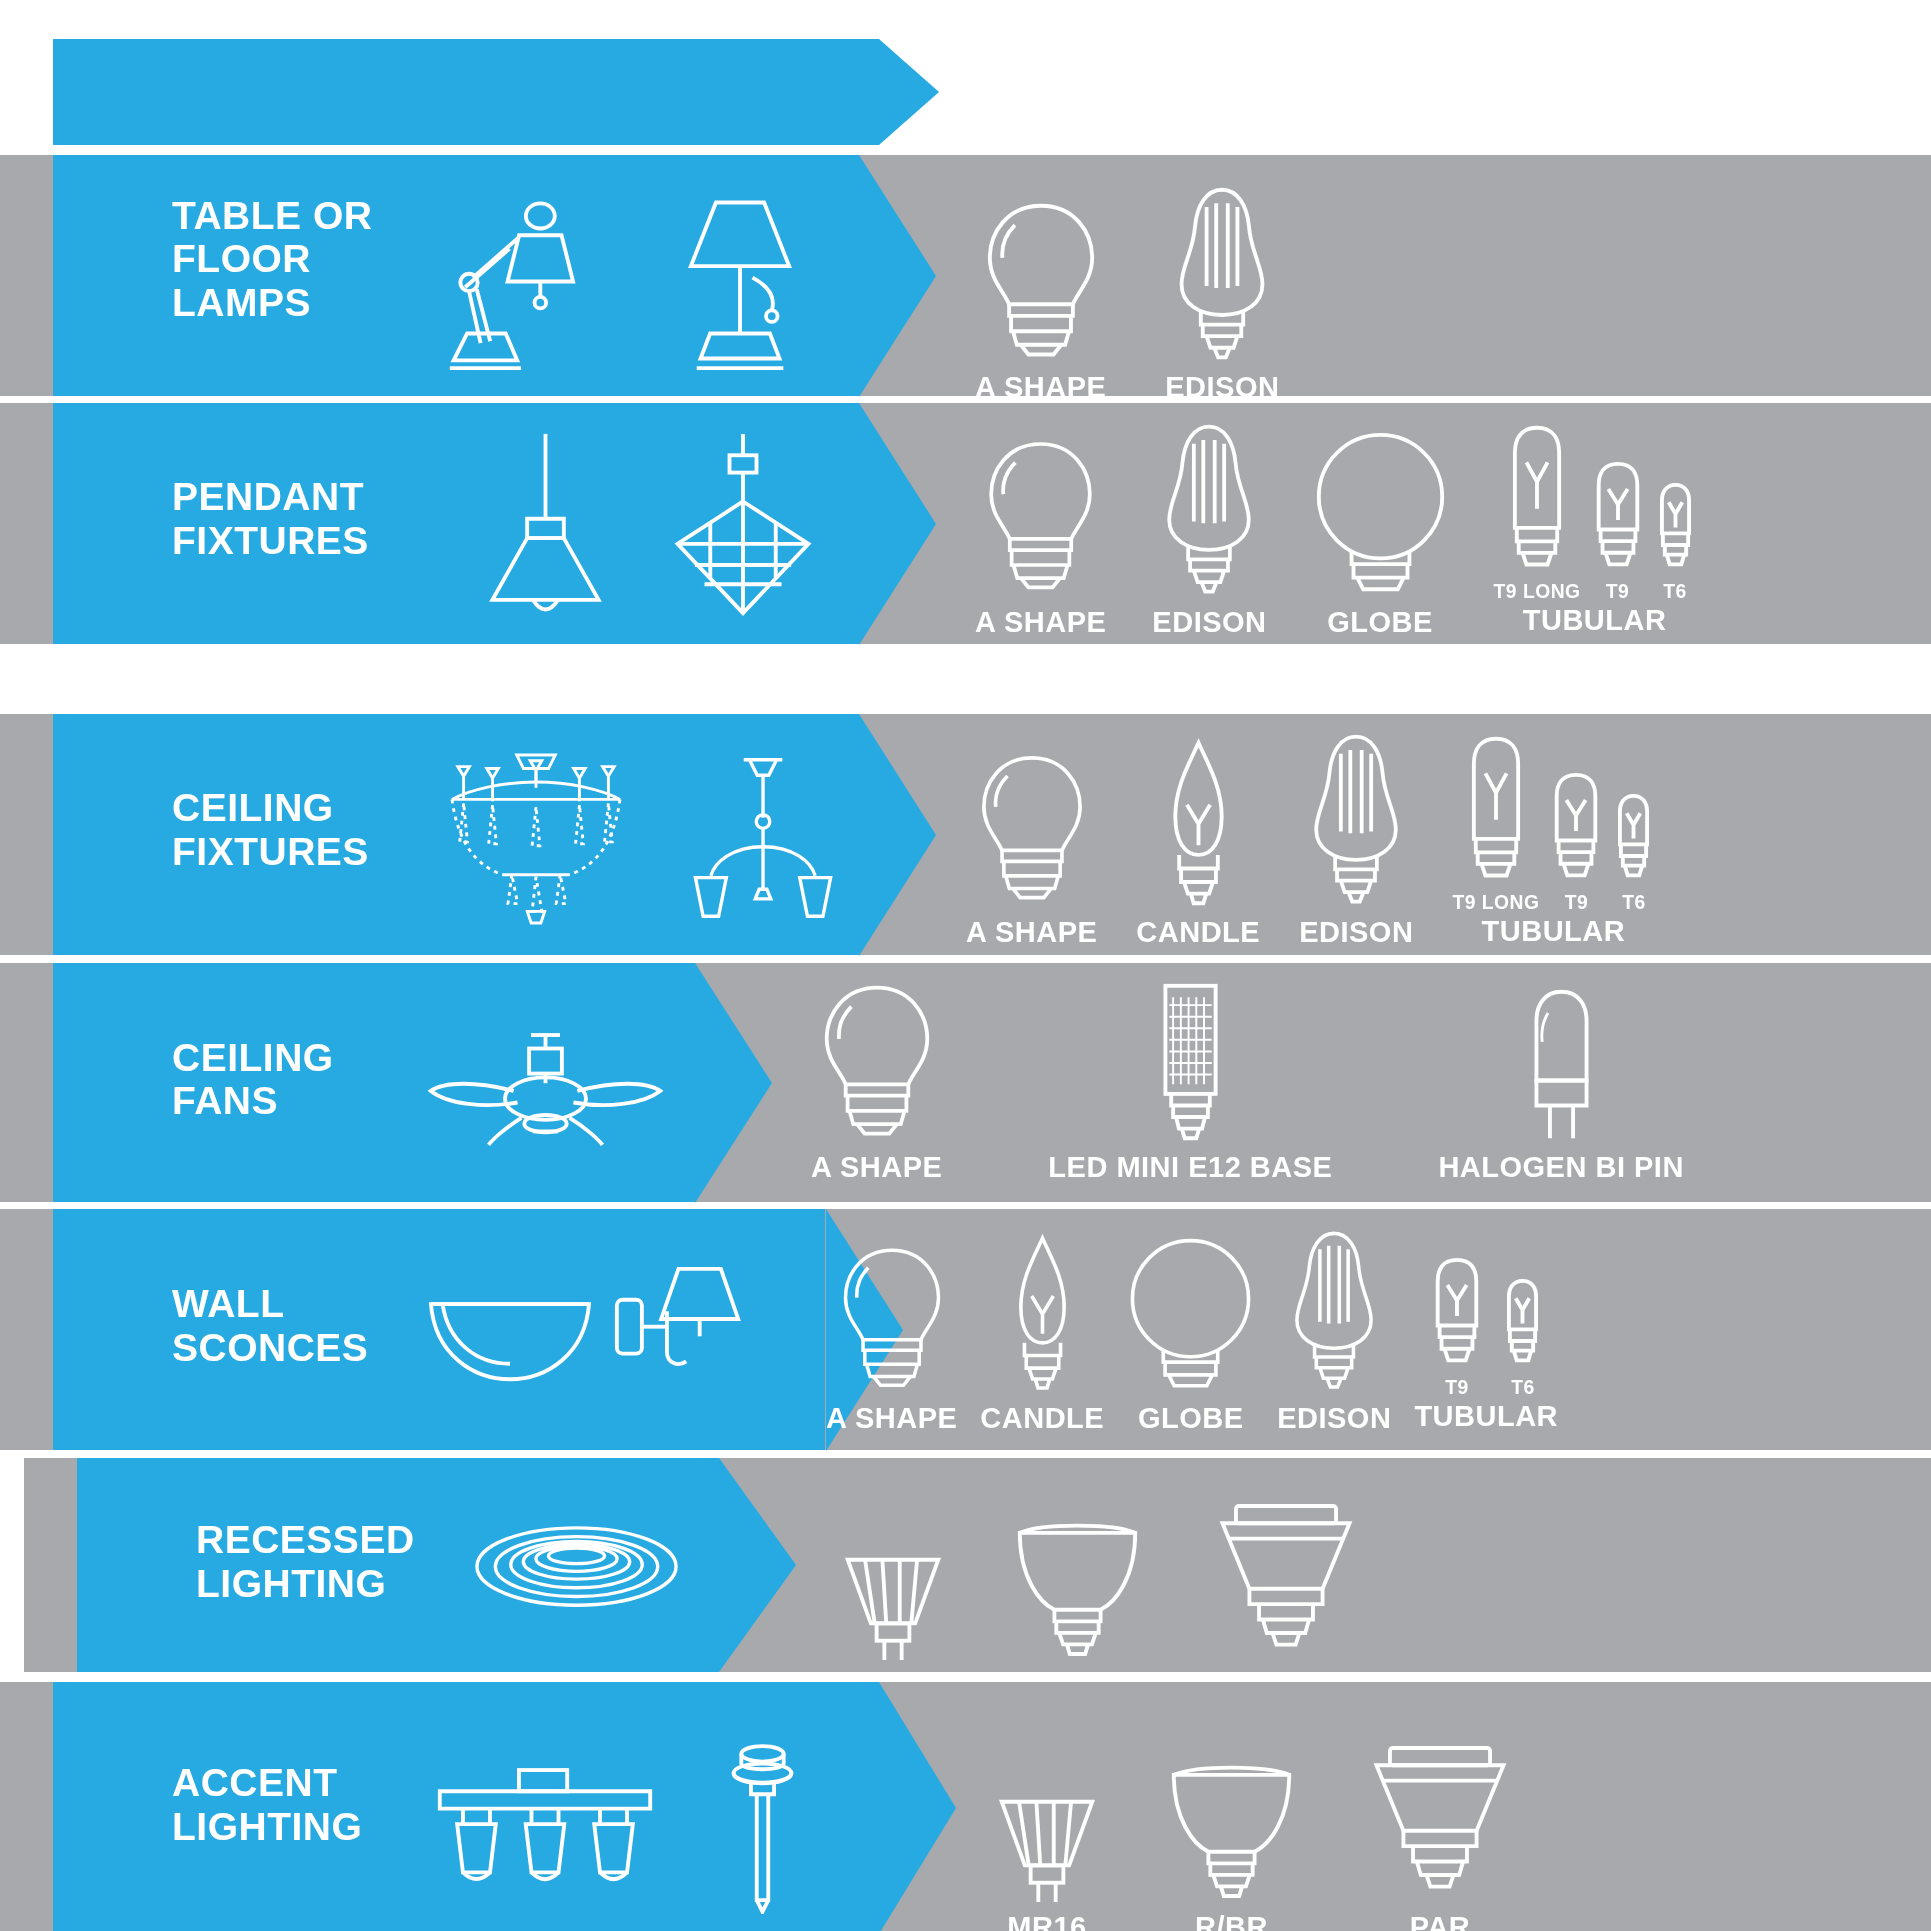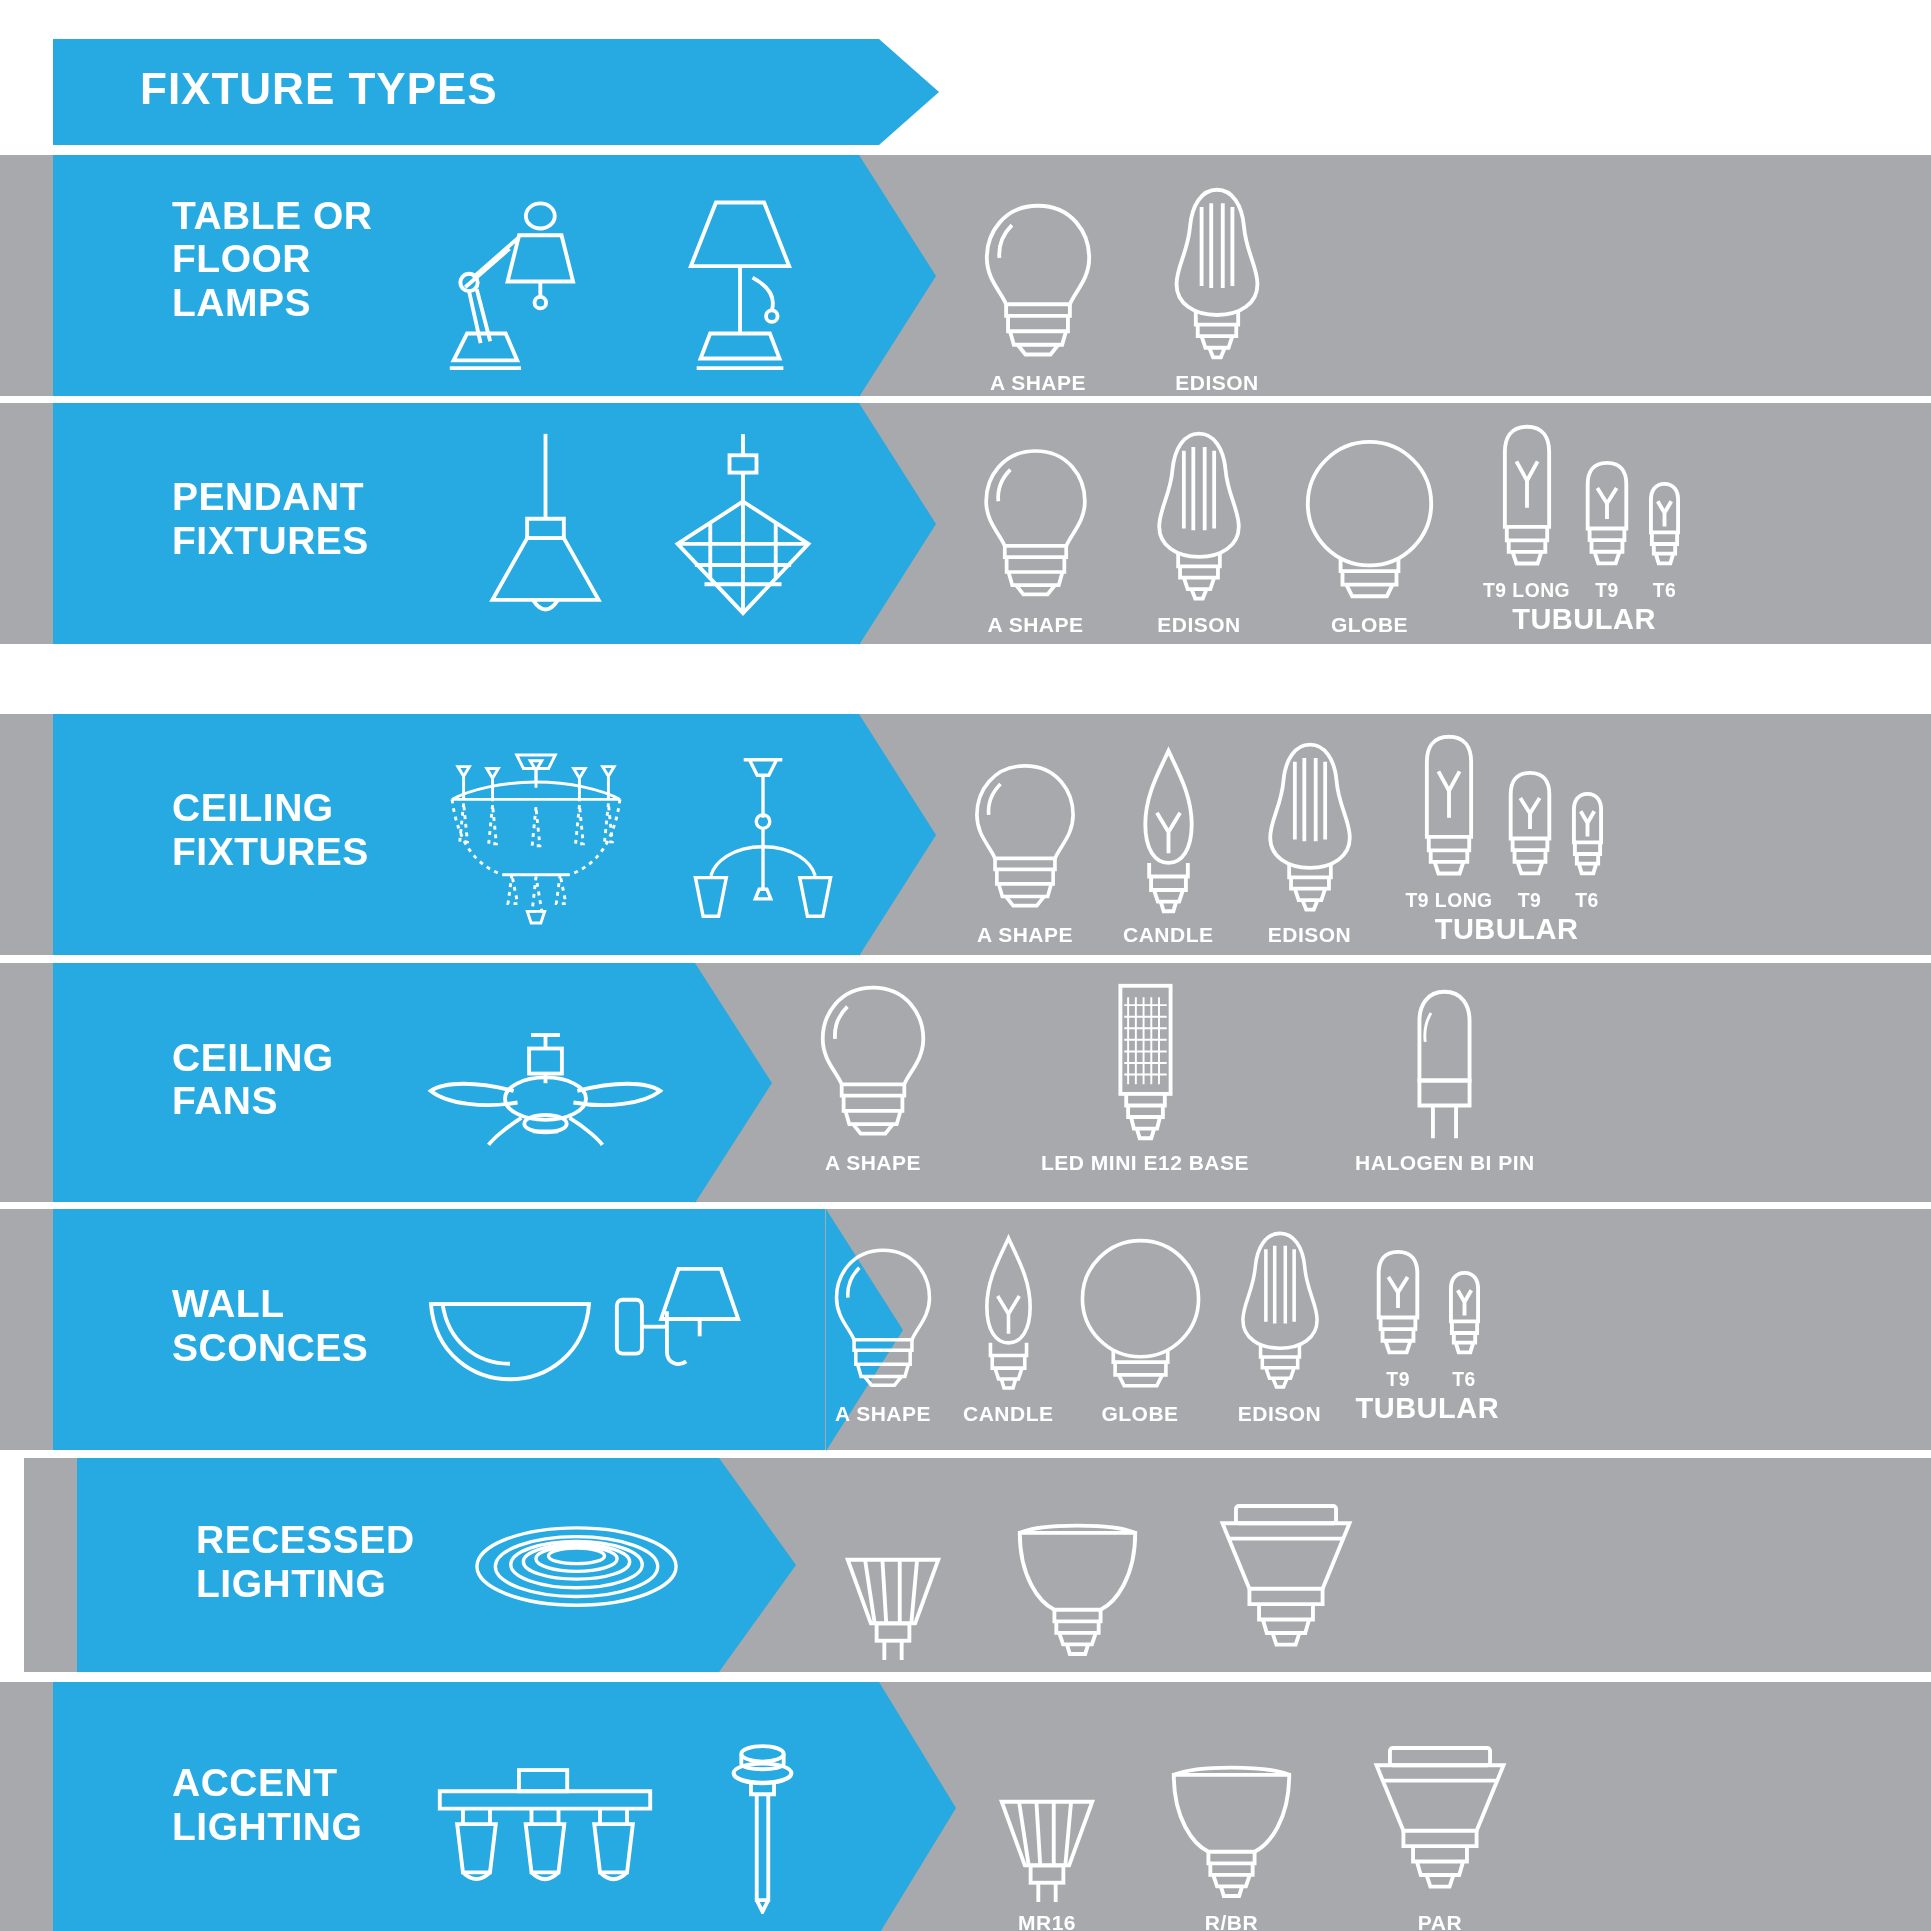--- a/index.html
+++ b/index.html
@@ -18,37 +18,36 @@
   .row{position:relative;width:1931px;}
   .gray-band{position:absolute;left:0;top:0;right:0;background:#a7a9ac;}
   .blue-band{position:absolute;left:53px;top:0;background:#27aae1;}
   .blue-arrow{position:absolute;top:0;width:0;height:0;border-left:77px solid #27aae1;}
 
   .fix-label{position:absolute;color:#ffffff;font-weight:bold;font-size:39px;line-height:1.12;letter-spacing:0.5px;text-transform:uppercase;white-space:pre-line;}
   .fix-icons{position:absolute;display:flex;align-items:center;gap:29px;}
 
   .bulbs{position:absolute;display:flex;align-items:flex-end;}
   .bulb{display:flex;flex-direction:column;align-items:center;}
-  .bulb .cap{color:#fff;font-weight:bold;font-size:21px;letter-spacing:0.5px;text-align:center;margin-top:5.8px;text-transform:uppercase;line-height:1.05;}
+  .bulb .cap{color:#fff;font-weight:bold;font-size:29px;letter-spacing:0.5px;text-align:center;margin-top:5.8px;text-transform:uppercase;line-height:1.05;}
   .bulb .cap.small{font-size:19.3px;}
   .grp{display:flex;flex-direction:column;align-items:center;}
   .grp-row{display:flex;align-items:flex-end;gap:9px;}
   .grp-title{color:#fff;font-weight:bold;font-size:29px;letter-spacing:0.5px;margin-top:1.9px;}
   svg{display:block;}
 </style>
 </head>
 <body>
 
 <div class="page">
 
   <div class="header">
     <div class="hdr-gray"></div>
     <div class="hdr-blue"></div>
     <div class="hdr-blue-arrow"></div>
-    <div class="hdr-blue-label">FIXTURE TYPES</div>
     <div class="hdr-gray-label">BULB TYPES</div>
   </div>
 
   <div class="row" style="height:241px;margin-top:9.7px;">
     <div class="gray-band" style="height:241px;"></div>
     <div class="blue-band" style="width:806px;height:241px;"></div>
     <div class="blue-arrow" style="left:859px;border-top:121px solid transparent;border-bottom:121px solid transparent;"></div>
 
     <div class="fix-label" style="left:172px;top:39px;">TABLE OR
 FLOOR

